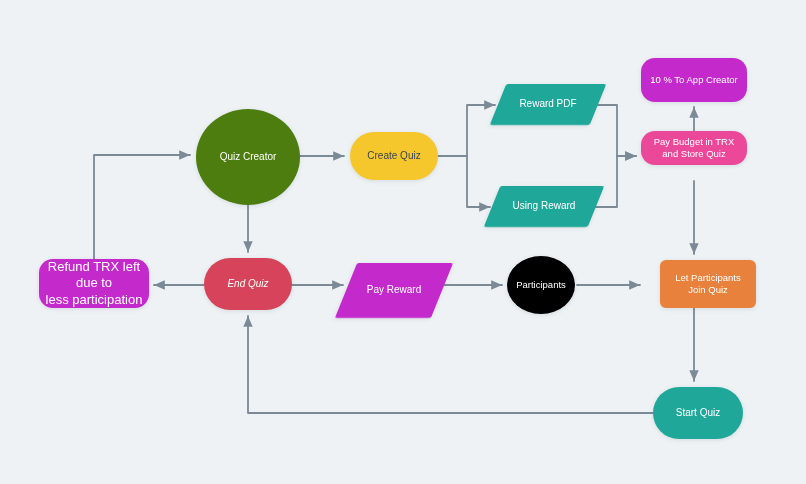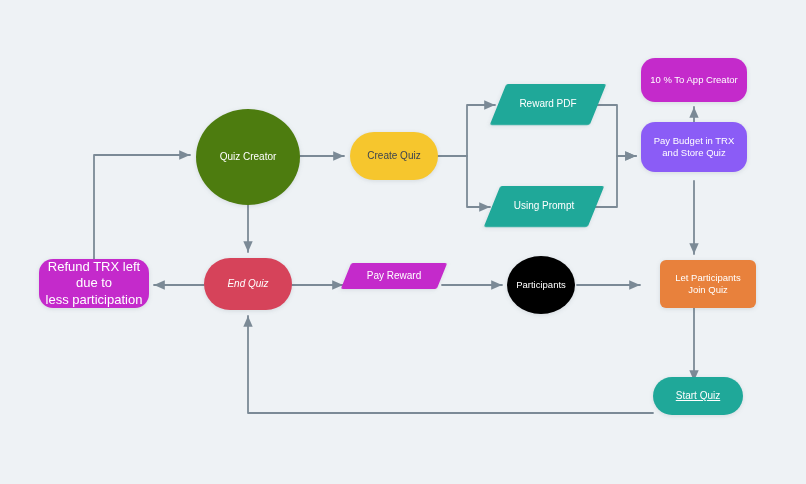--- a/index.html
+++ b/index.html
@@ -96,40 +96,40 @@
       </div>
       <div class="node shape-stadium" style="left: 350px; top: 132px; width: 88px; height: 48px; font-size: 10px; color: rgb(60, 68, 80); background: rgb(246, 198, 45);">
         <span class="lbl">Create Quiz</span>
       </div>
       <div class="node shape-para" style="left: 498px; top: 84px; width: 100px; height: 41px; font-size: 10px; color: rgb(255, 255, 255);">
         <div class="para-bg" style="background: rgb(31, 168, 153);"></div>
         <span class="lbl">Reward PDF</span>
       </div>
       <div class="node shape-para" style="left: 492px; top: 186px; width: 104px; height: 41px; font-size: 10px; color: rgb(255, 255, 255);">
         <div class="para-bg" style="background: rgb(31, 168, 153);"></div>
-        <span class="lbl">Using Prompt</span>
+        <span class="lbl">Using Reward</span>
       </div>
       <div class="node shape-rrect" style="left: 641px; top: 58px; width: 106px; height: 44px; font-size: 9.5px; color: rgb(255, 255, 255); background: rgb(196, 42, 203);">
         <span class="lbl">10 % To App Creator</span>
       </div>
-      <div class="node shape-rrect" style="left: 641px; top: 122px; width: 106px; height: 50px; font-size: 9.5px; color: rgb(255, 255, 255); background: #8b5cf6;">
+      <div class="node shape-rrect" style="left: 641px; top: 131px; width: 106px; height: 34px; font-size: 9.5px; color: rgb(255, 255, 255); background: #ec4899;">
         <span class="lbl">Pay Budget in TRX
 and Store Quiz</span>
       </div>
       <div class="node shape-rounded" style="left: 645px; top: 260px; width: 96px; height: 48px; font-size: 9.5px; color: rgb(255, 255, 255); background: rgb(232, 129, 60); margin-left: 15px;">
         <span class="lbl">Let Participants
 Join Quiz</span>
       </div>
-      <div class="node shape-stadium" style="left: 653px; top: 377px; width: 90px; height: 38px; font-size: 10px; color: rgb(255, 255, 255); background: rgb(31, 168, 153); text-decoration: underline;">
+      <div class="node shape-stadium" style="left: 653px; top: 387px; width: 90px; height: 52px; font-size: 10px; color: rgb(255, 255, 255); background: rgb(31, 168, 153);">
         <span class="lbl">Start Quiz</span>
       </div>
       <div class="node shape-circle" style="left: 507px; top: 256px; width: 68px; height: 58px; font-size: 9.5px; color: rgb(255, 255, 255); background: #000000;">
         <span class="lbl">Participants</span>
       </div>
-      <div class="node shape-para" style="left: 346px; top: 263px; width: 96px; height: 26px; font-size: 10px; color: rgb(255, 255, 255); text-align: center;">
+      <div class="node shape-para" style="left: 346px; top: 263px; width: 96px; height: 55px; font-size: 10px; color: rgb(255, 255, 255); text-align: center;">
         <div class="para-bg" style="background: rgb(196, 42, 203);"></div>
         <span class="lbl">Pay Reward</span>
       </div>
       <div class="node shape-stadium" style="left: 204px; top: 258px; width: 88px; height: 52px; font-size: 10px; color: rgb(255, 255, 255); background: rgb(214, 67, 90); font-style: italic;">
         <span class="lbl">End Quiz</span>
       </div>
       <div class="node shape-rrect" style="left: 39px; top: 259px; width: 110px; height: 49px; font-size: 13px; color: rgb(255, 255, 255); background: rgb(196, 42, 203);">
         <span class="lbl">Refund TRX left due to
 less participation</span>
       </div>

